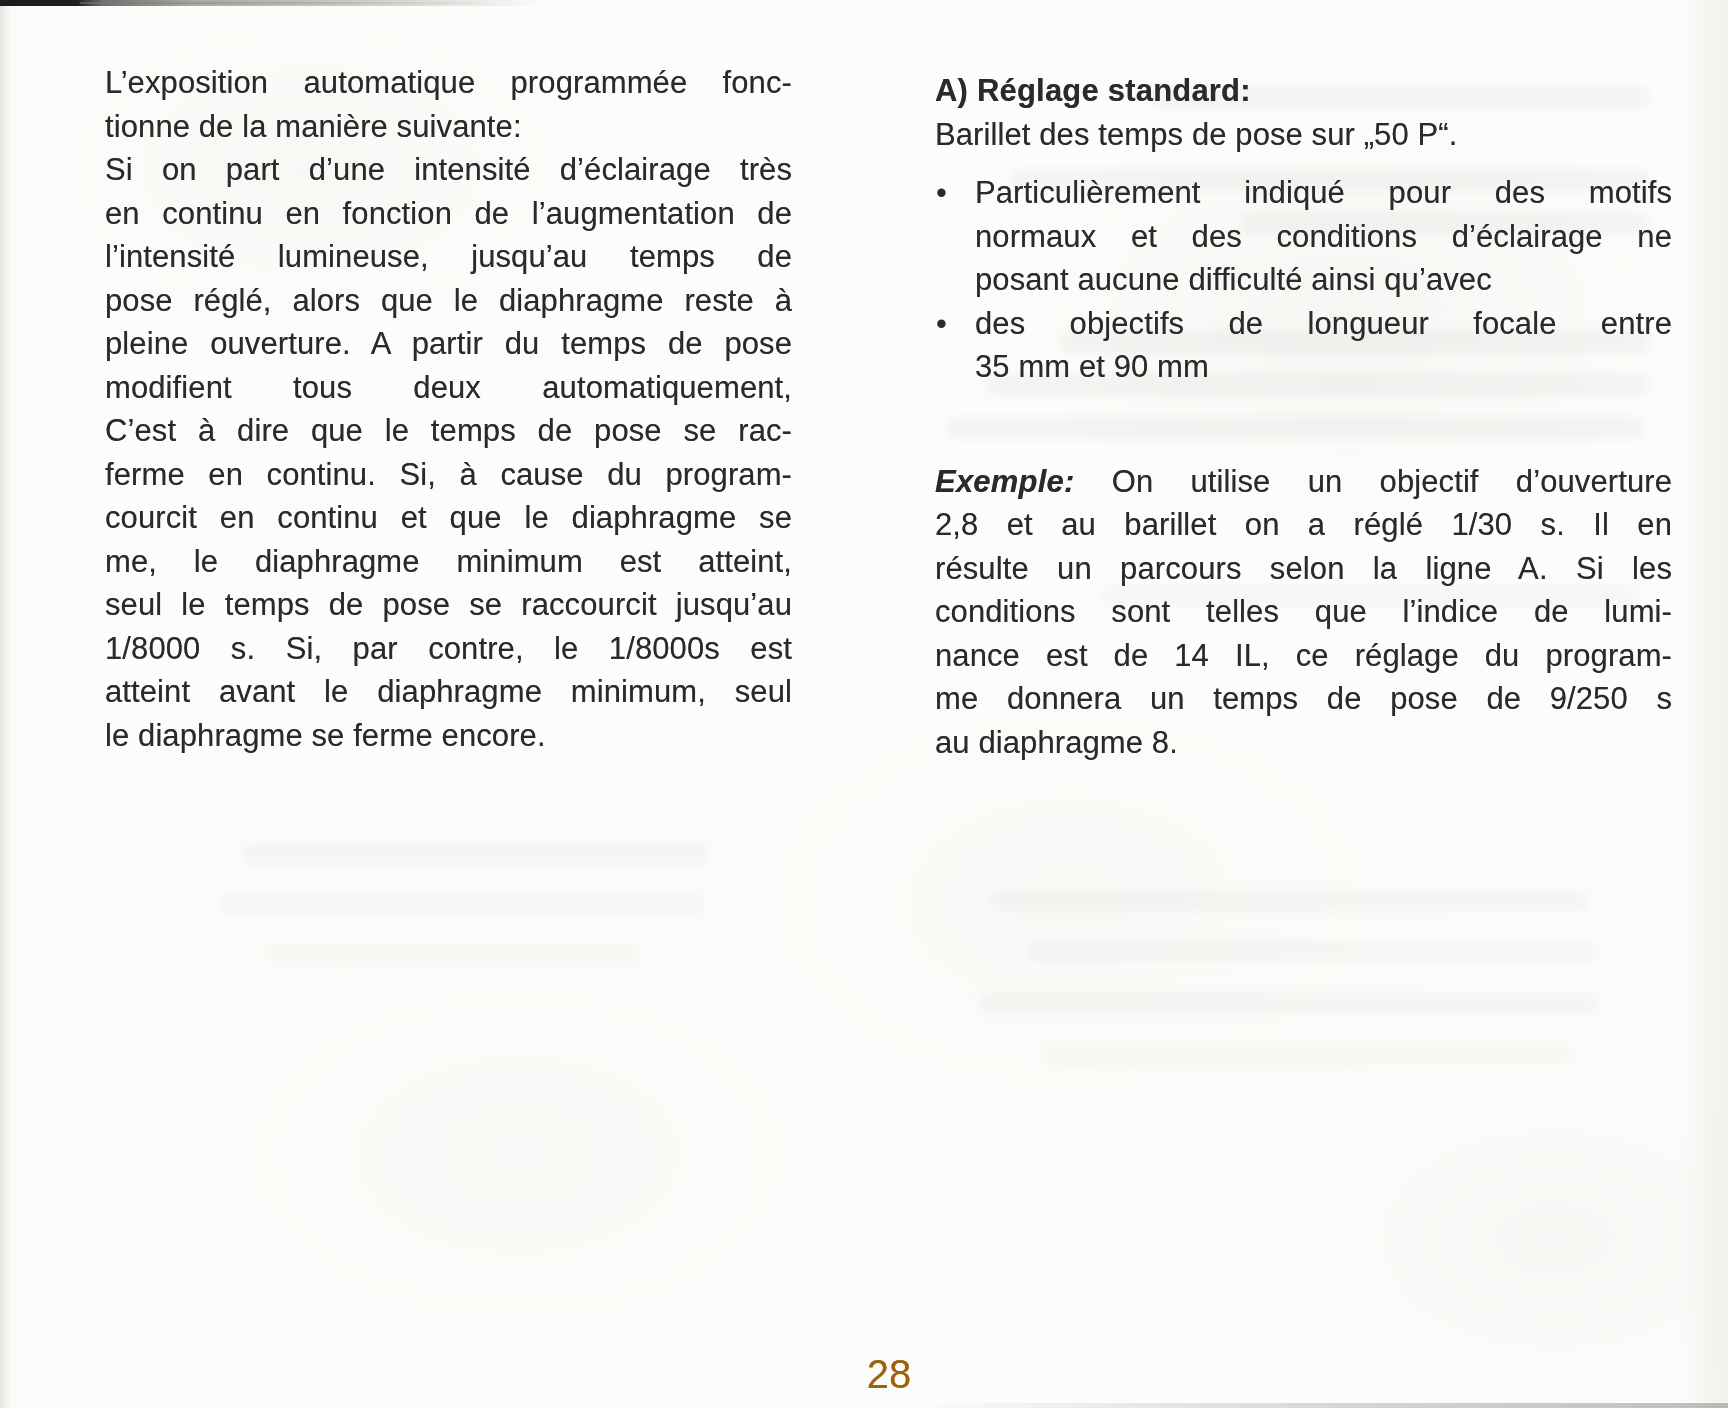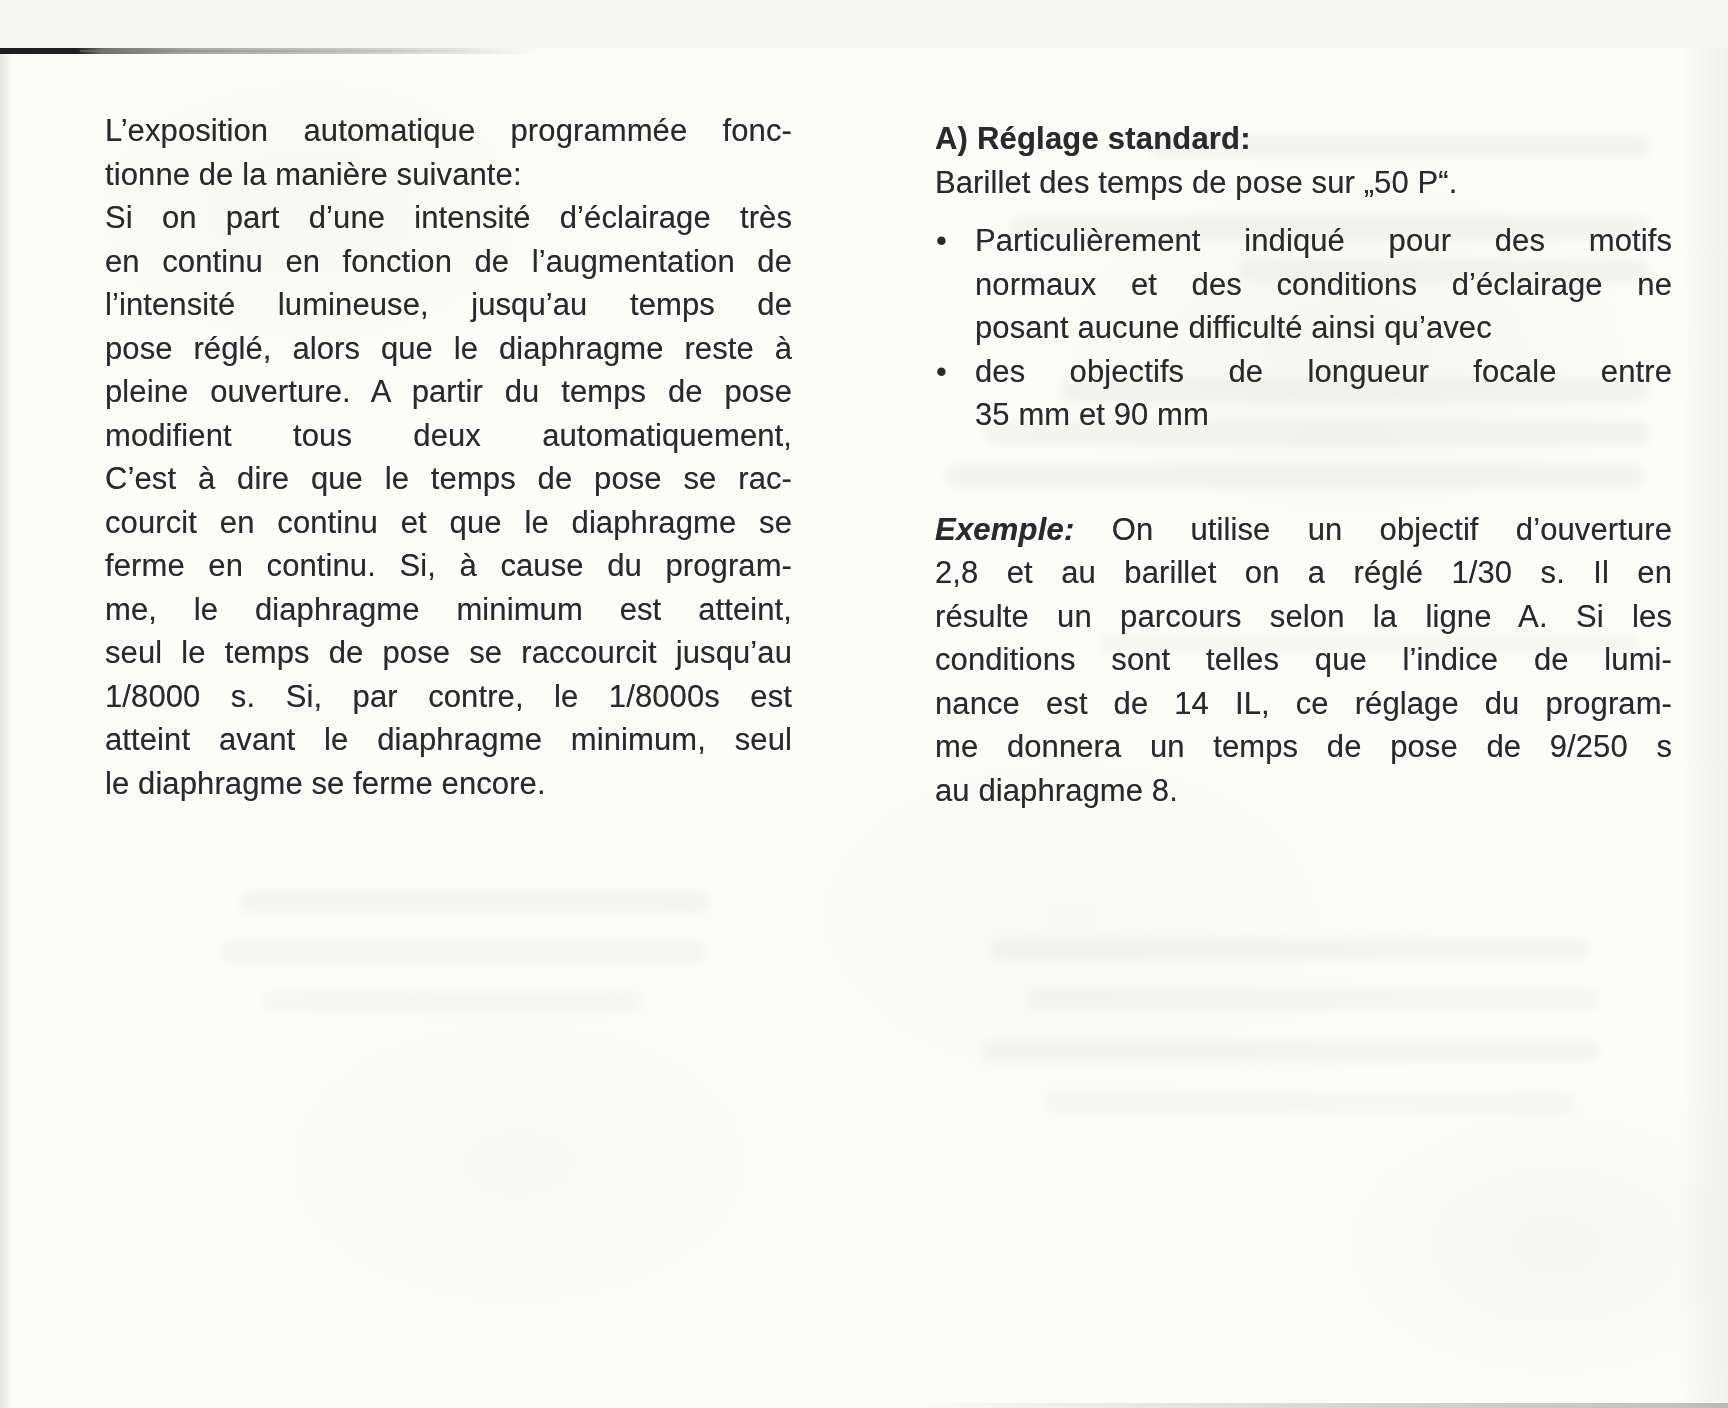--- a/index.html
+++ b/index.html
@@ -6,21 +6,20 @@
   html,body{margin:0;padding:0;}
   body{
     width:1728px;height:1408px;position:relative;overflow:hidden;
     background:#f7f7f5;
     font-family:"Liberation Sans", sans-serif;
     color:#2a2a2a;
   }
   .page{
     position:absolute;inset:0;
     background:#fcfcfa;
-    margin-top:48px;
   }
   
   .texture{
     position:absolute;inset:0;pointer-events:none;
     background:
       radial-gradient(420px 260px at 18% 12%, rgba(210,208,200,0.10), transparent 70%),
       radial-gradient(500px 300px at 78% 22%, rgba(205,203,196,0.12), transparent 70%),
       radial-gradient(600px 380px at 62% 64%, rgba(214,212,205,0.08), transparent 70%),
       radial-gradient(520px 320px at 30% 82%, rgba(210,208,200,0.08), transparent 70%),
       radial-gradient(380px 240px at 90% 88%, rgba(200,198,192,0.10), transparent 70%);
@@ -117,22 +116,22 @@
         <div class="tline last">tionne de la manière suivante:</div>
       </div>
     <div class="block">
         <div class="tline">Si on part d’une intensité d’éclairage très</div>
         <div class="tline">en continu en fonction de l’augmentation de</div>
         <div class="tline">l’intensité lumineuse, jusqu’au temps de</div>
         <div class="tline">pose réglé, alors que le diaphragme reste à</div>
         <div class="tline">pleine ouverture. A partir du temps de pose</div>
         <div class="tline">modifient tous deux automatiquement,</div>
         <div class="tline">C’est à dire que le temps de pose se rac-</div>
+        <div class="tline">ferme en continu. Si, à cause du program-</div>
         <div class="tline">courcit en continu et que le diaphragme se</div>
-        <div class="tline">ferme en continu. Si, à cause du program-</div>
         <div class="tline">me, le diaphragme minimum est atteint,</div>
         <div class="tline">seul le temps de pose se raccourcit jusqu’au</div>
         <div class="tline">1/8000 s. Si, par contre, le 1/8000s est</div>
         <div class="tline">atteint avant le diaphragme minimum, seul</div>
         <div class="tline last">le diaphragme se ferme encore.</div>
       </div>
   </div>
 
   <div class="col rc">
     <div class="tline last heading">A) Réglage standard:</div>

